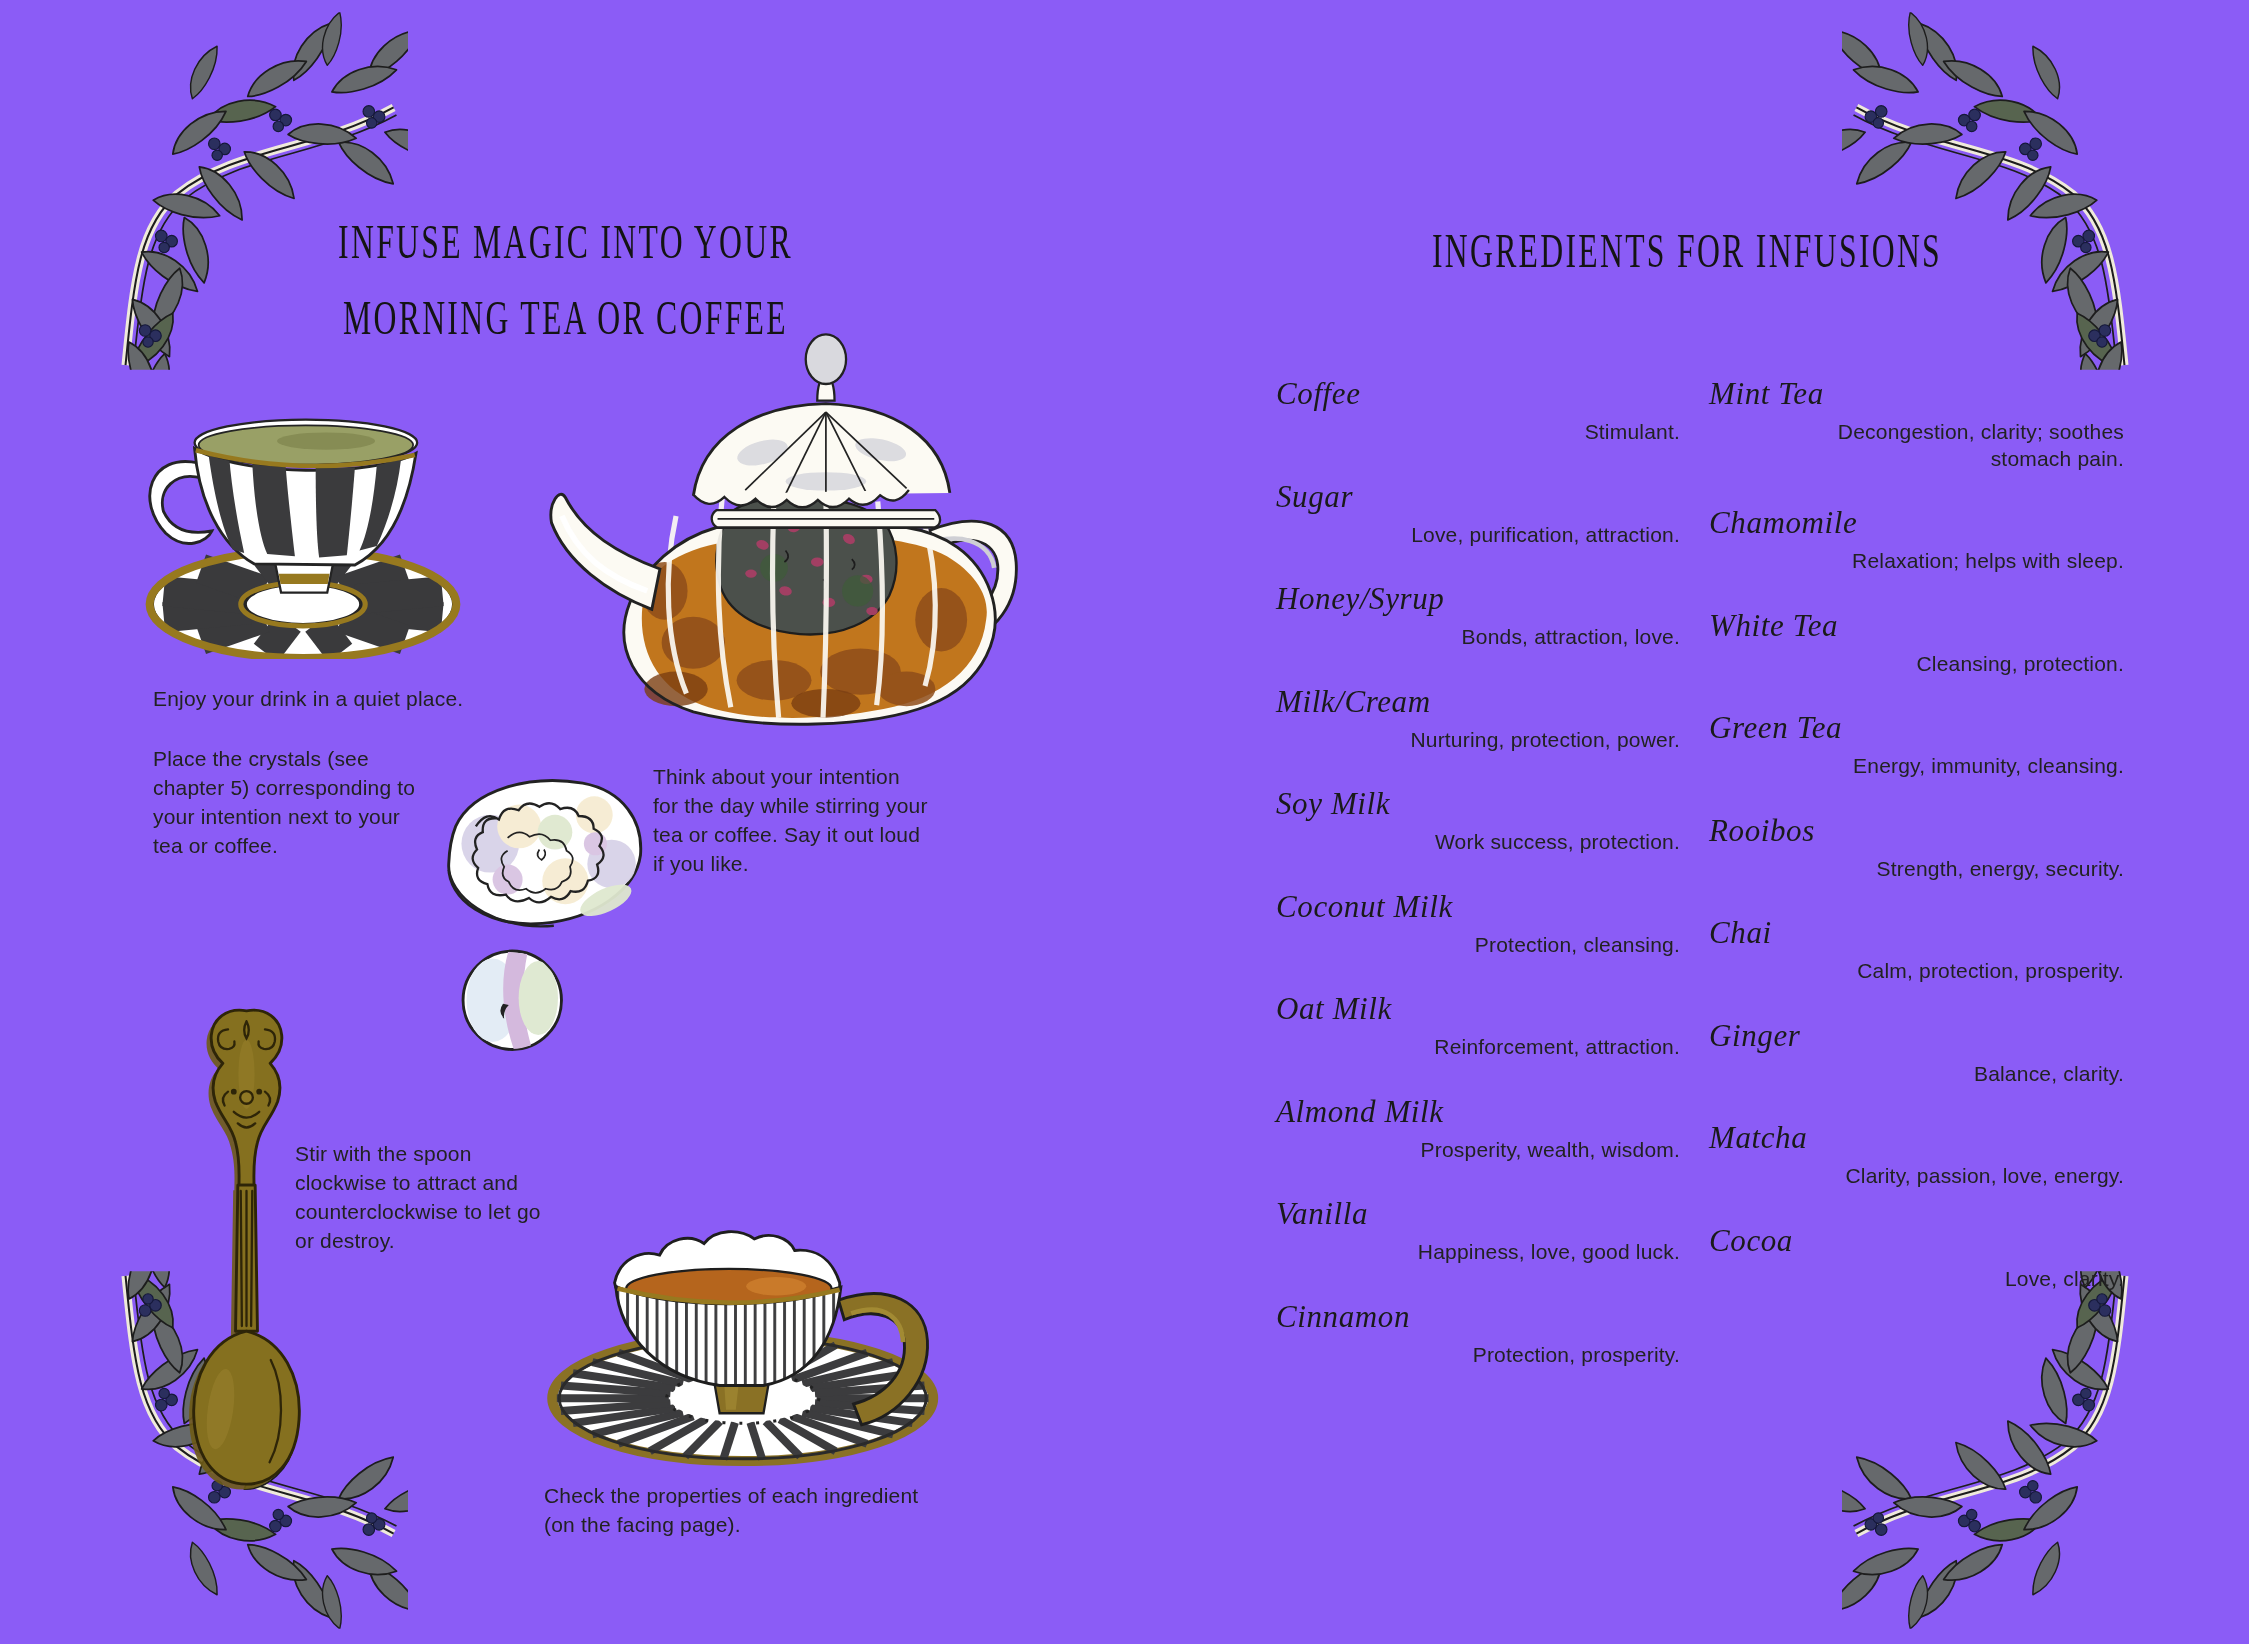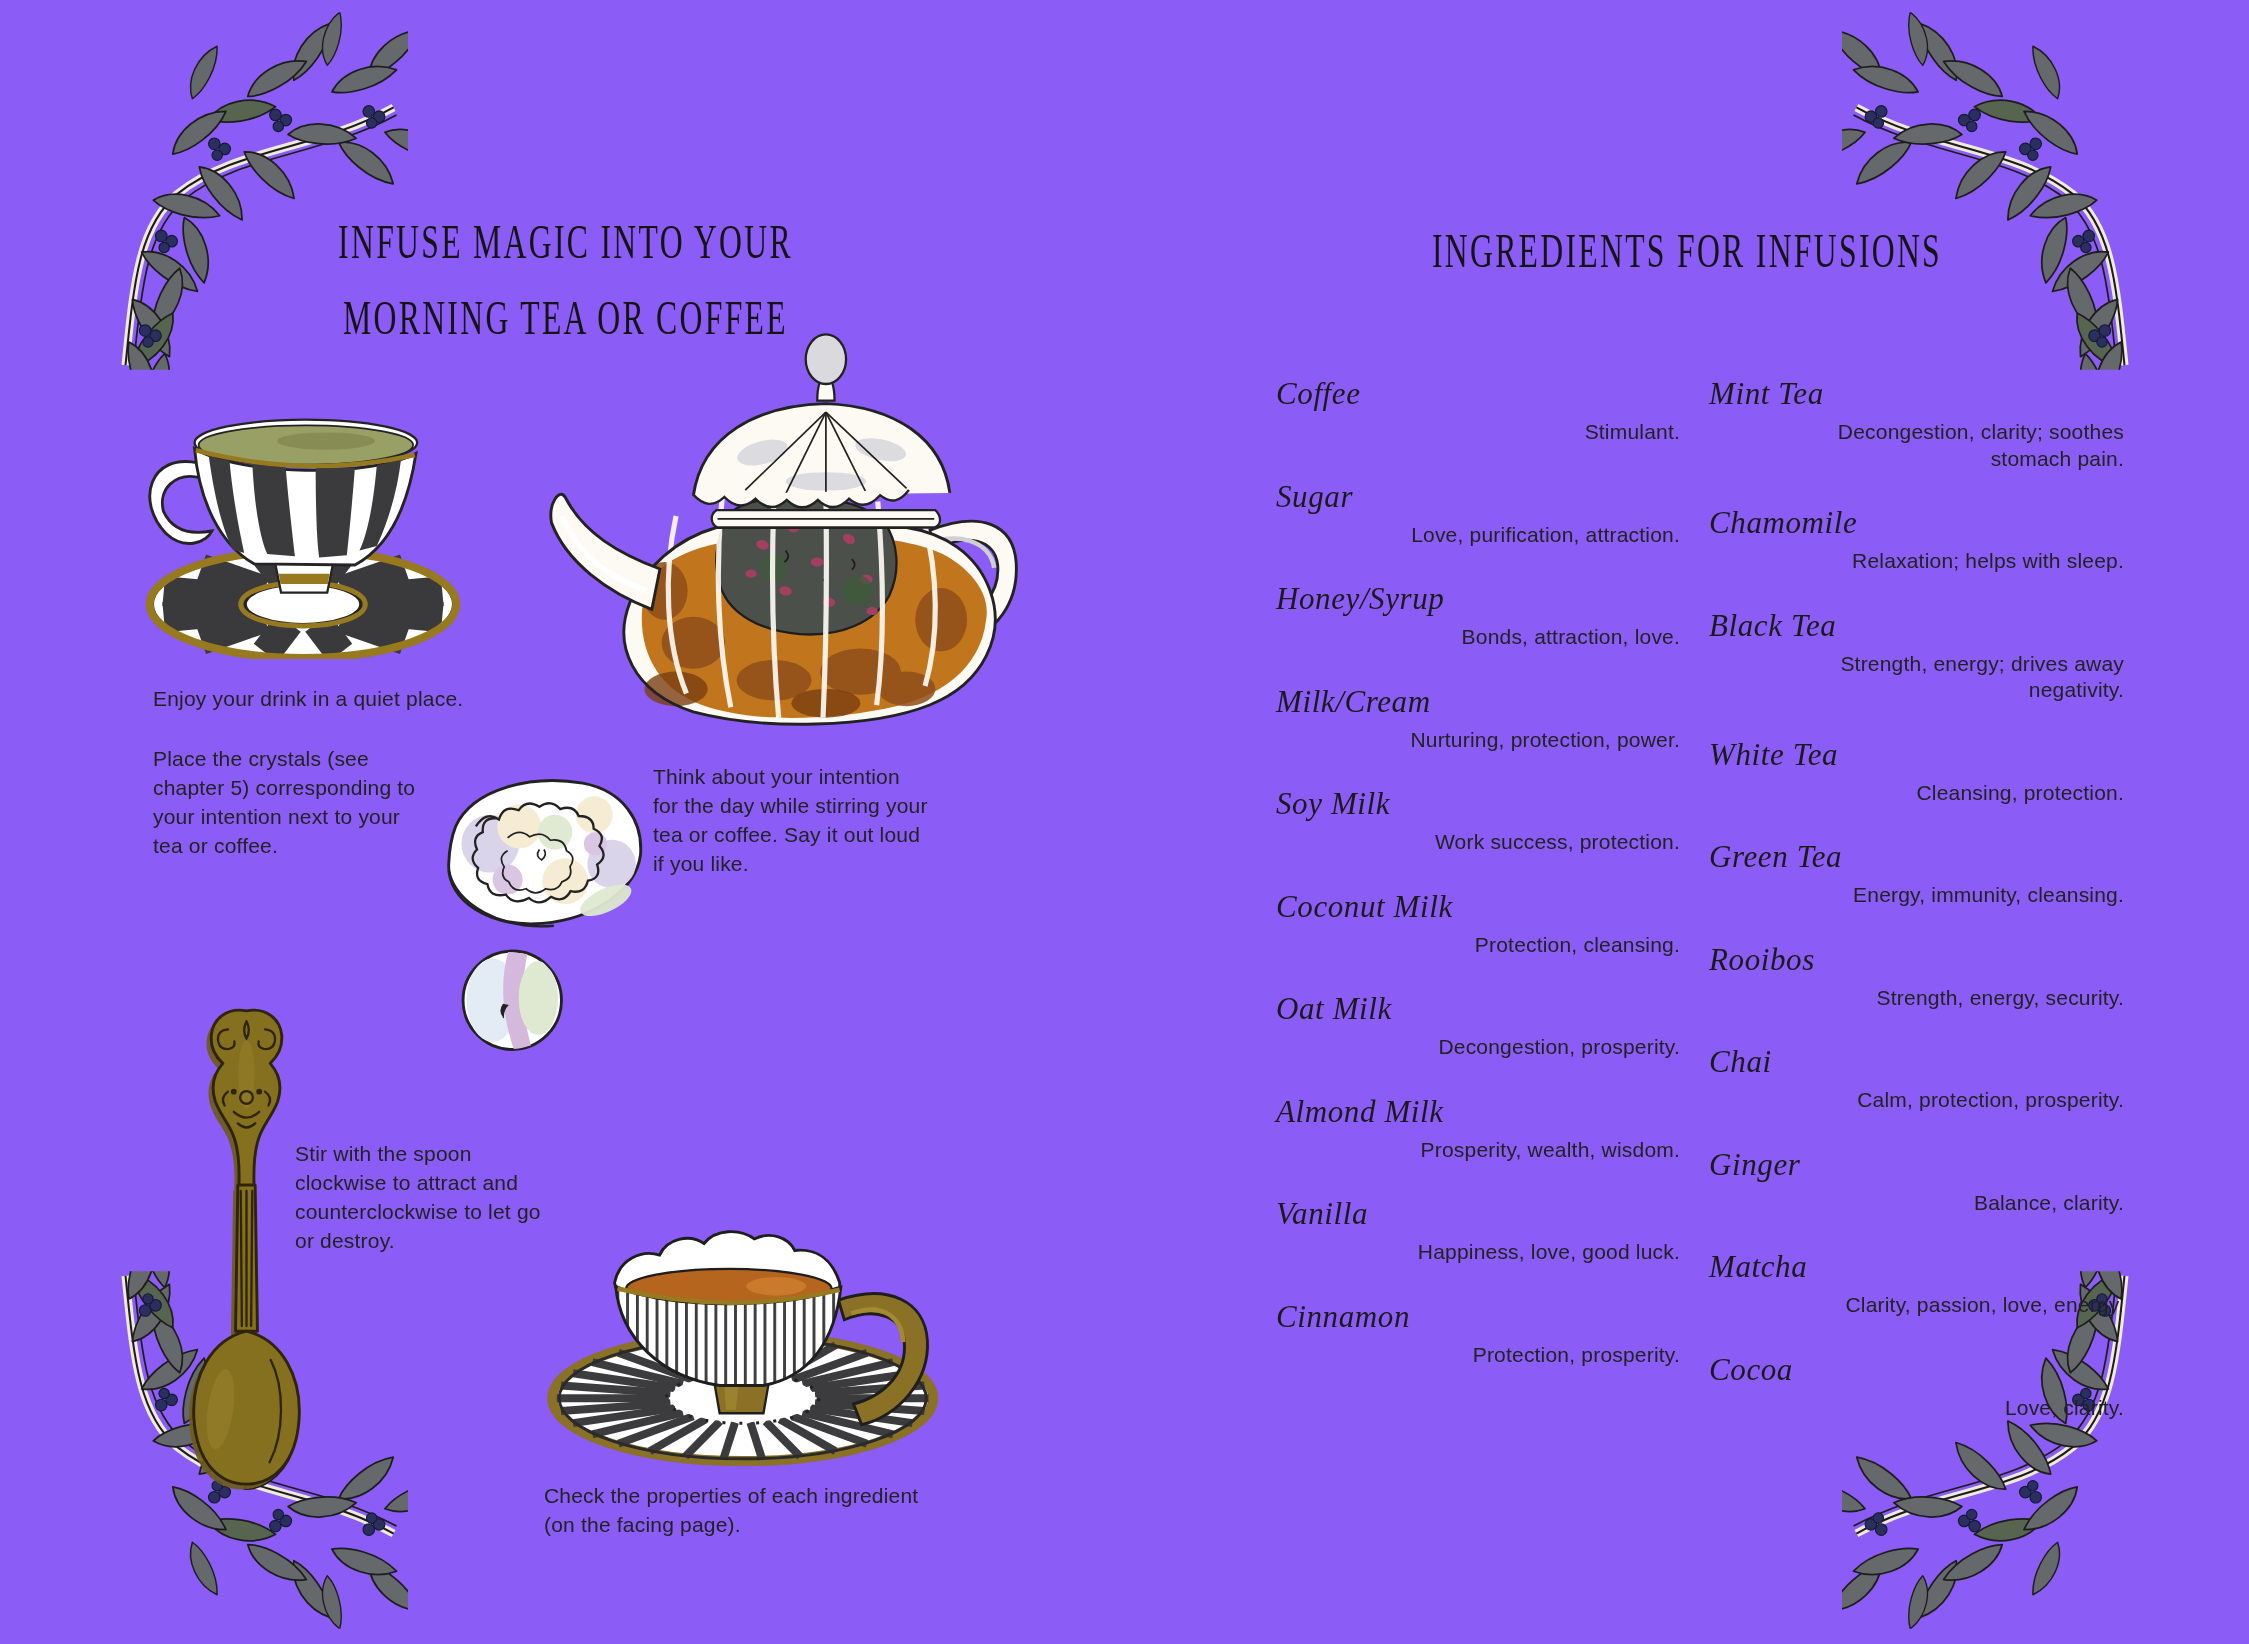--- a/index.html
+++ b/index.html
@@ -383,21 +383,21 @@
       <div class="entry">
         <div class="iname">Soy Milk</div>
         <div class="iprops">Work success, protection.</div>
       </div>
       <div class="entry">
         <div class="iname">Coconut Milk</div>
         <div class="iprops">Protection, cleansing.</div>
       </div>
       <div class="entry">
         <div class="iname">Oat Milk</div>
-        <div class="iprops">Decongestion, prosperity.</div>
+        <div class="iprops">Reinforcement, attraction.</div>
       </div>
       <div class="entry">
         <div class="iname">Almond Milk</div>
         <div class="iprops">Prosperity, wealth, wisdom.</div>
       </div>
       <div class="entry">
         <div class="iname">Vanilla</div>
         <div class="iprops">Happiness, love, good luck.</div>
       </div>
       <div class="entry">
@@ -410,25 +410,20 @@
       <div class="entry">
         <div class="iname">Mint Tea</div>
         <div class="iprops">Decongestion, clarity; soothes
 stomach pain.</div>
       </div>
       <div class="entry">
         <div class="iname">Chamomile</div>
         <div class="iprops">Relaxation; helps with sleep.</div>
       </div>
       <div class="entry">
-        <div class="iname">Black Tea</div>
-        <div class="iprops">Strength, energy; drives away
-negativity.</div>
-      </div>
-      <div class="entry">
         <div class="iname">White Tea</div>
         <div class="iprops">Cleansing, protection.</div>
       </div>
       <div class="entry">
         <div class="iname">Green Tea</div>
         <div class="iprops">Energy, immunity, cleansing.</div>
       </div>
       <div class="entry">
         <div class="iname">Rooibos</div>
         <div class="iprops">Strength, energy, security.</div>

